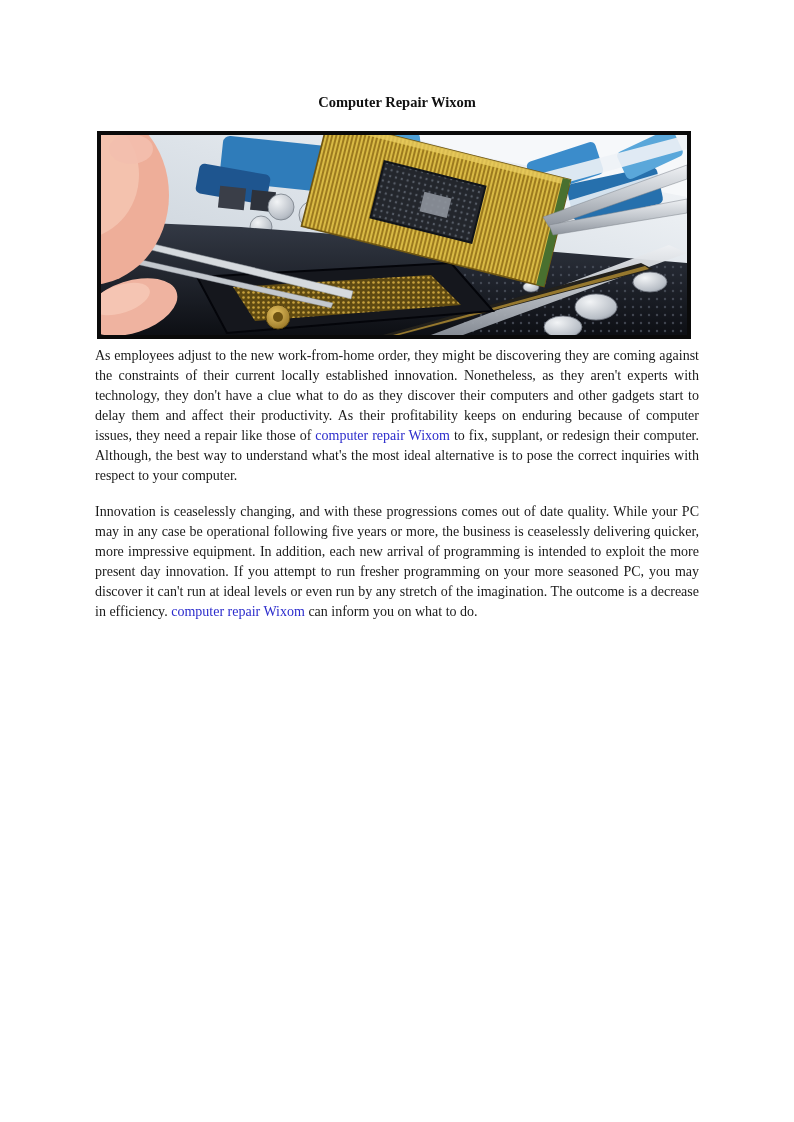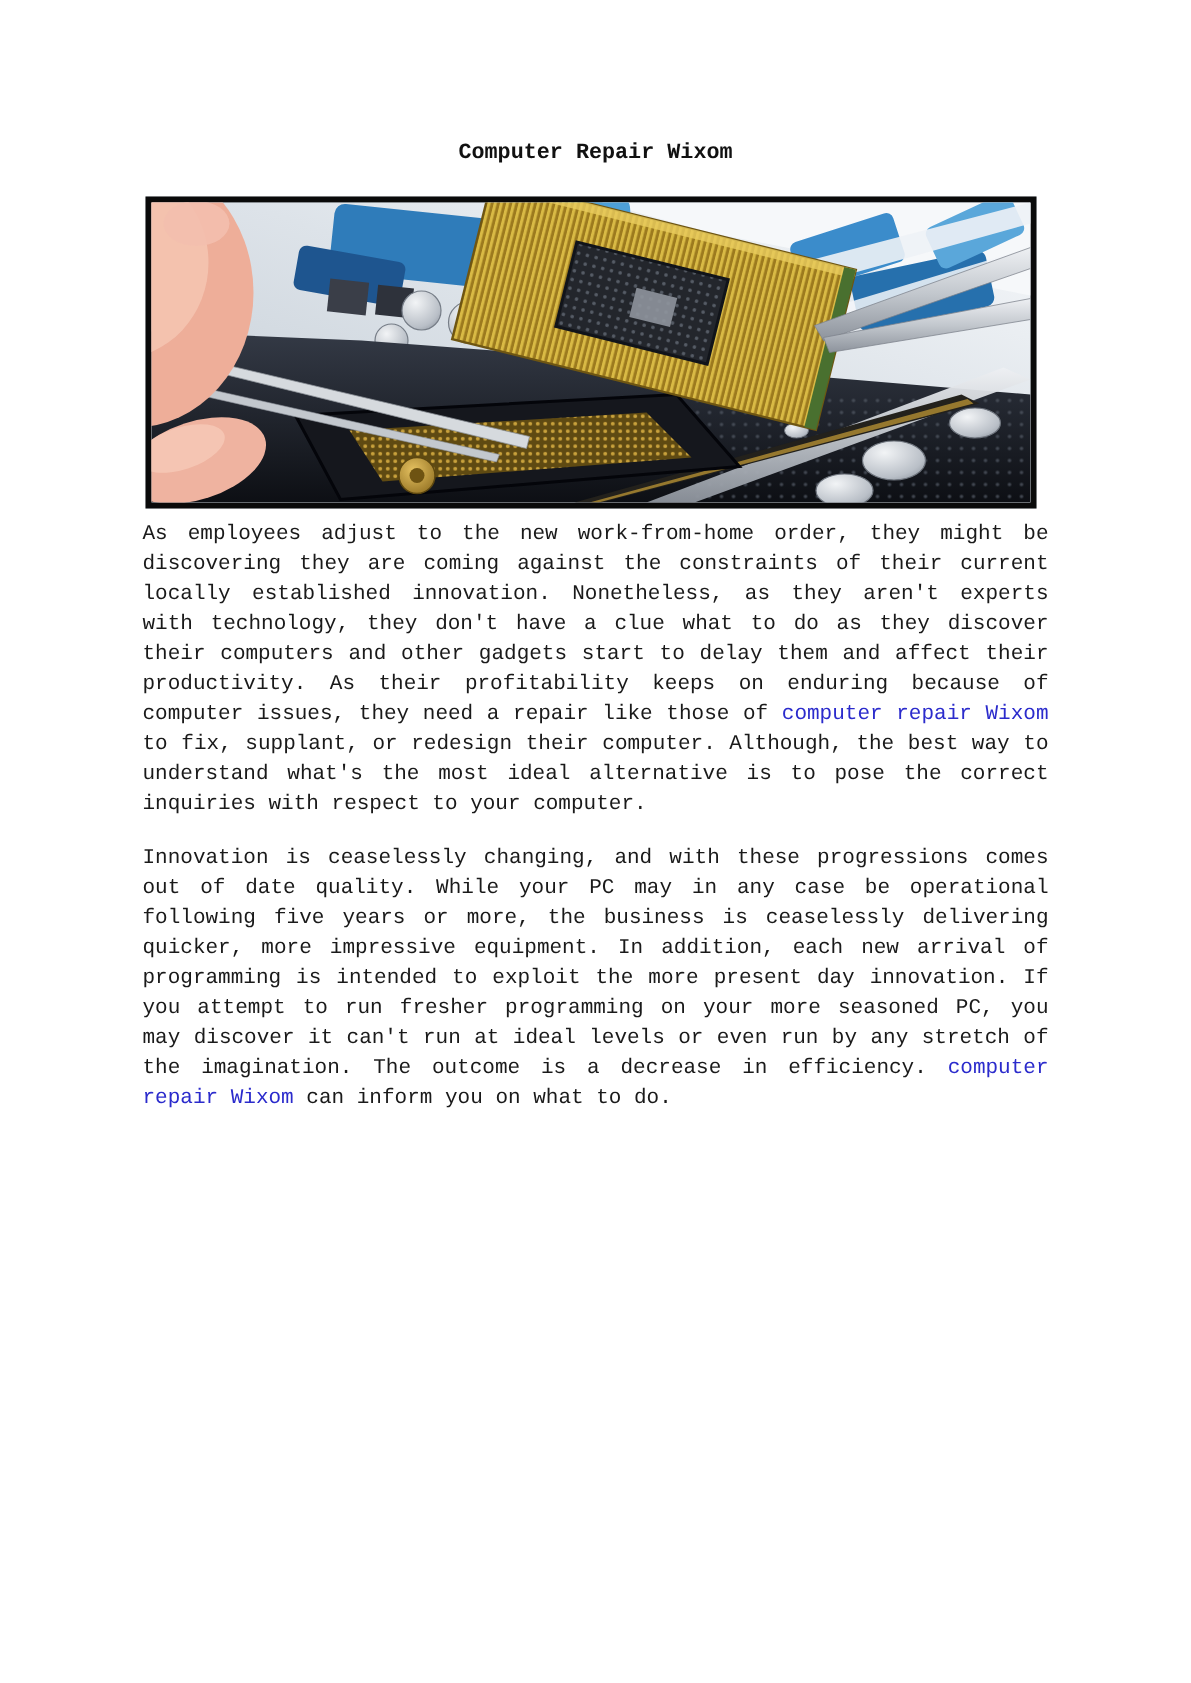--- a/index.html
+++ b/index.html
@@ -1,21 +1,21 @@
 <!DOCTYPE html>
 <html style="--link-color: #2b2bcc;"><head>
 <meta charset="utf-8">
 <style>
   html, body { margin: 0; padding: 0; background: #ffffff; }
   .page {
     position: relative;
     width: 794px;
     height: 1122px;
     background: #ffffff;
-    font-family: Liberation Mono, monospace;
+    font-family: Liberation Serif, serif;
     color: #1a1a1a;
     overflow: hidden;
   }
   .doc-title {
     position: absolute;
     top: 94px;
     left: 0;
     width: 100%;
     text-align: center;
     font-size: 14.5px;

